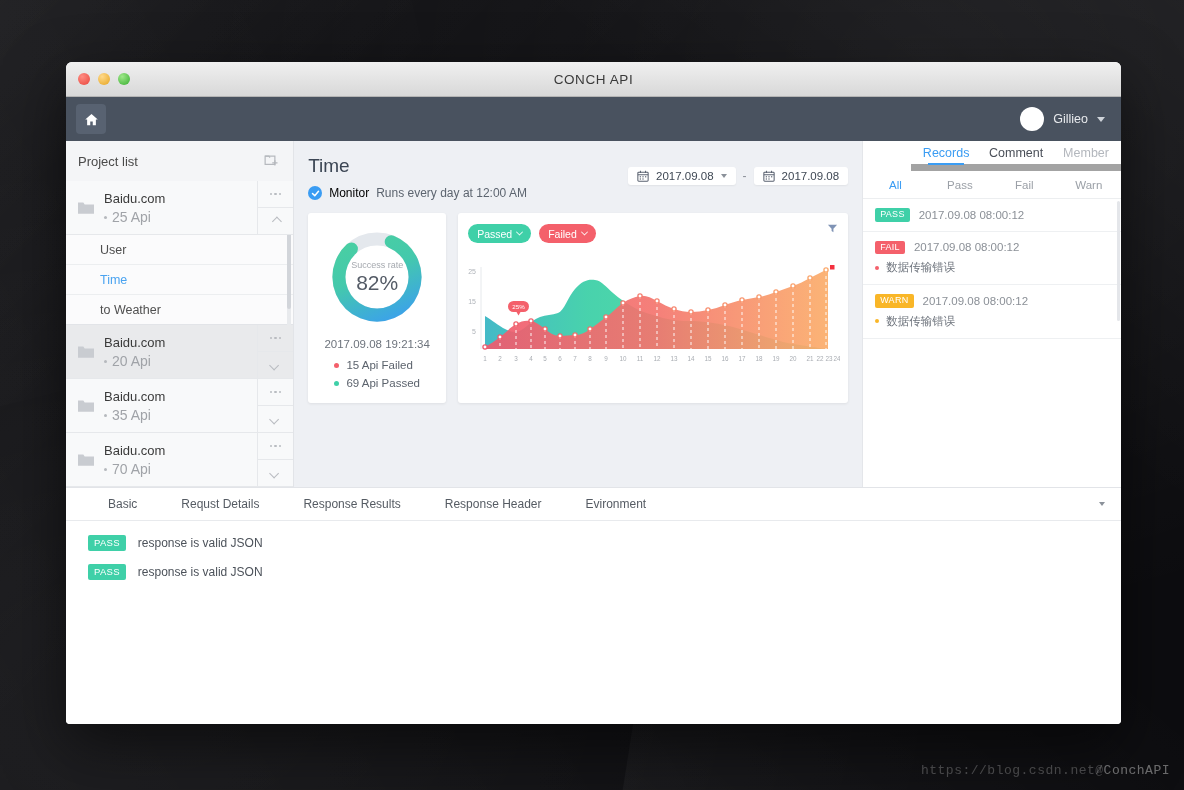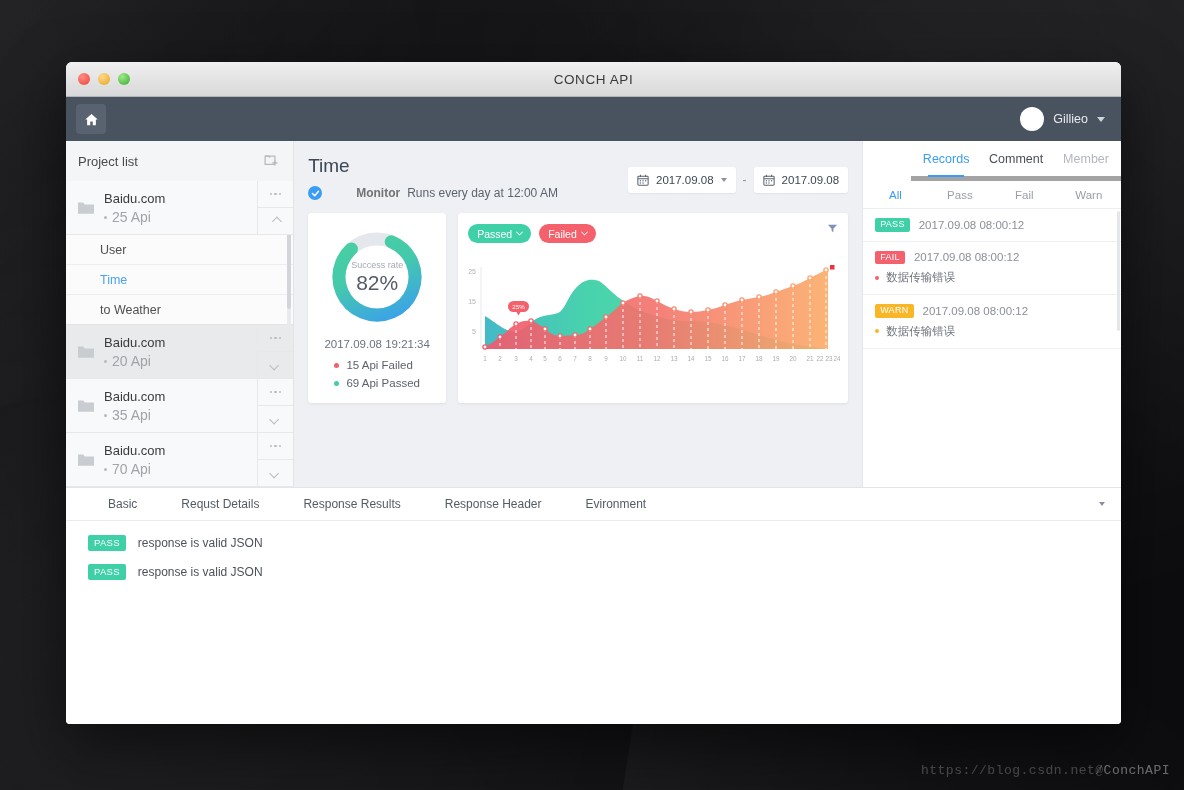--- a/index.html
+++ b/index.html
@@ -232,30 +232,30 @@
   .m-sub {
     margin-top: 9px;
     display: flex; align-items: center; gap: 7px;
     font-size: 12px; color: #565e6b;
   }
   .chk {
     width: 14px; height: 14px; border-radius: 50%;
     background: #3a9cf3;
     display: flex; align-items: center; justify-content: center;
   }
-  .m-sub .mlabel { font-weight: bold; color: #737373; margin-left: 27px; }
+  .m-sub .mlabel { font-weight: normal; color: #000000; }
   .m-sub .mdesc { color: #5c646f; }
 
   .dates {
     position: absolute;
     right: 14px; top: 26px;
     display: flex; align-items: center; gap: 7px;
   }
   .datebox {
-    height: 26px;
+    height: 18px;
     background: #fff;
     border-radius: 3px;
     display: flex; align-items: center; gap: 7px;
     padding: 0 9px;
     font-size: 11.5px;
     color: #3f4854;
     box-shadow: 0 1px 2px rgba(0,0,0,0.06);
   }
   .dsep { color: #8a8f97; font-size: 12px; }
   .caret-sm {
@@ -320,23 +320,23 @@
 
   
   .records {
     width: 270px;
     background: #fff;
     border-left: 1px solid #e4e6ea;
     display: flex;
     flex-direction: column;
   }
   .rtabs {
-    height: 40px;
-    display: flex;
-    border-bottom: 5px solid #a3a3a3;
+    height: 30px;
+    display: flex;
+    border-bottom: 7px solid #a3a3a3;
     margin-left: 48px;
   }
   .rtab {
     flex: 1;
     display: flex; align-items: center; justify-content: center;
     font-size: 12.5px;
     color: #4a4f58;
     position: relative;
   }
   .rtab.active { color: #3a9cf3; }

